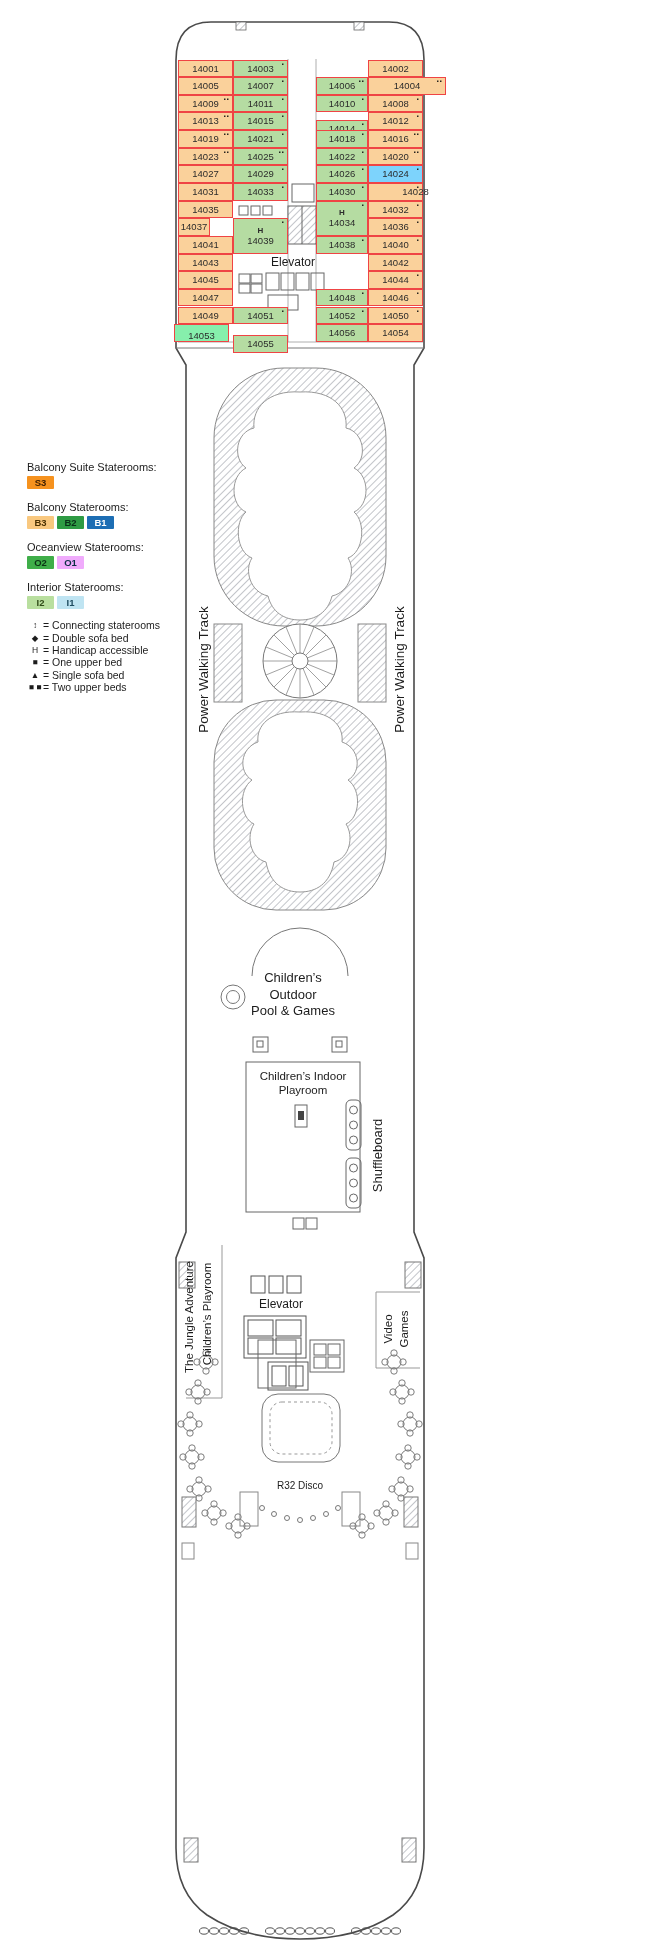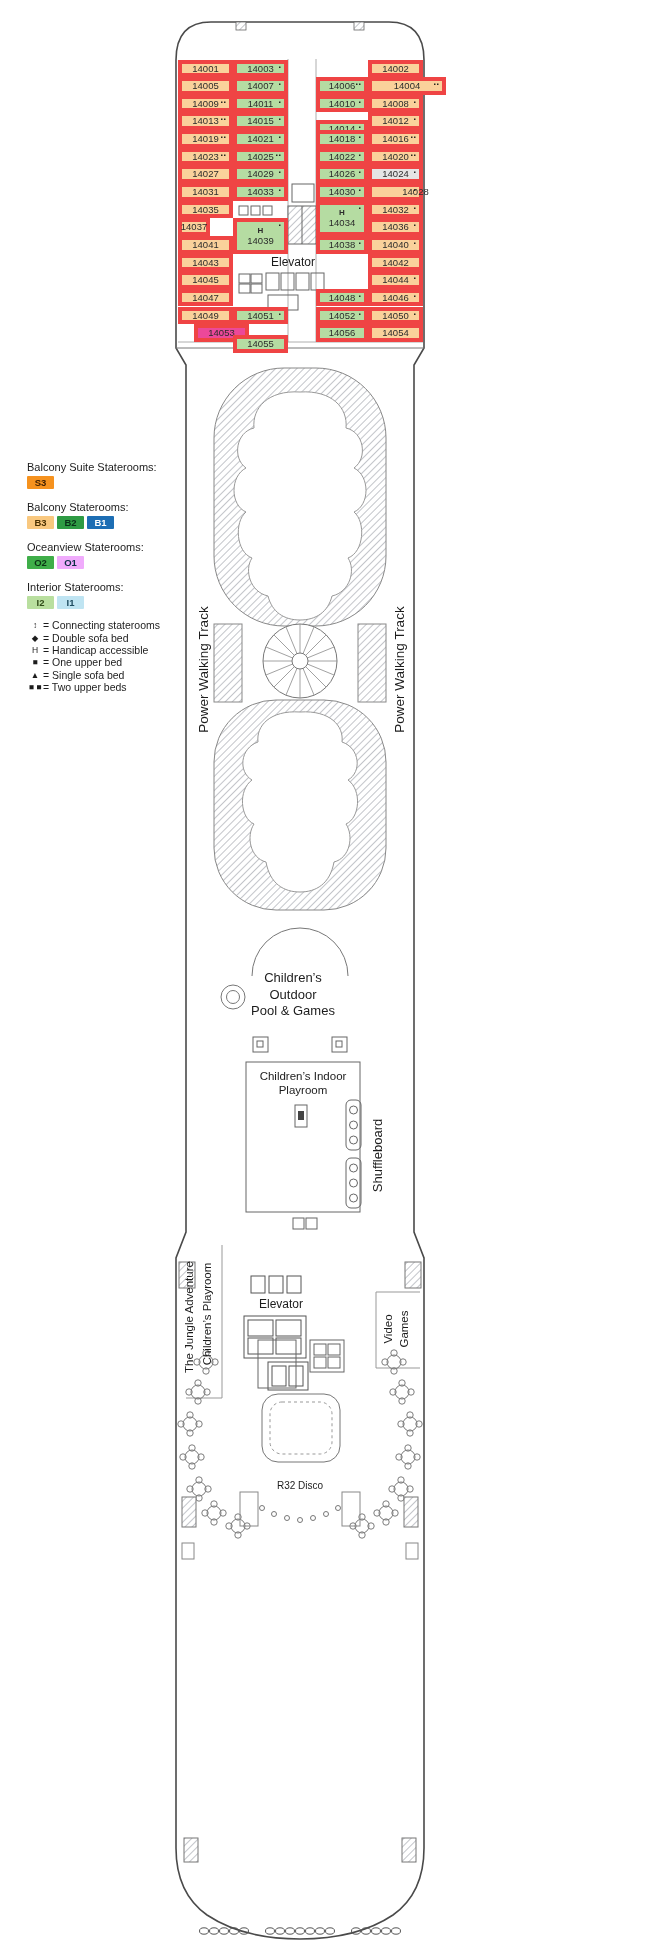--- a/index.html
+++ b/index.html
@@ -2,21 +2,21 @@
 <html><head>
 <meta charset="utf-8">
 <title>Deck Plan</title>
 <style>
   html,body{margin:0;padding:0;background:#fff;}
   body{font-family:"Liberation Sans",sans-serif;color:#1c1c1c;}
   #canvas{position:relative;width:650px;height:1950px;background:#fff;overflow:hidden;}
   #deck-svg{position:absolute;left:0;top:0;}
   
   #rooms-layer{position:absolute;left:0;top:0;width:650px;height:1950px;pointer-events:none;}
-  .room{position:absolute;border:4px solid #ef4444;box-sizing:border-box;display:flex;flex-direction:column;
+  .room{position:absolute;border:1px solid #ef4444;box-sizing:border-box;display:flex;flex-direction:column;
         align-items:center;justify-content:center;font-size:9.5px;color:#2b2b2b;line-height:1;}
   .rnum{line-height:1;}
   .rsym{position:absolute;top:1px;right:2px;font-size:5.5px;letter-spacing:1px;color:#111;}
   .hmark{font-size:8px;font-weight:bold;margin-bottom:1px;}
   
   .hlabel{position:absolute;text-align:center;white-space:nowrap;color:#1c1c1c;}
   .vlabel{position:absolute;text-align:center;white-space:nowrap;transform:rotate(-90deg);color:#1c1c1c;}
   .multiline div{line-height:16.5px;}
   
   #legend{position:absolute;left:27px;top:461px;width:170px;}
@@ -256,21 +256,21 @@
       </div>
       <div class="room" style="left: 178px; top: 271.3px; width: 55px; height: 17.6px; background: rgb(250, 209, 155);">
         <div class="rnum">14045</div>
       </div>
       <div class="room" style="left: 178px; top: 288.9px; width: 55px; height: 17.6px; background: rgb(250, 209, 155);">
         <div class="rnum">14047</div>
       </div>
       <div class="room" style="left: 178px; top: 306.6px; width: 55px; height: 17.6px; background: rgb(250, 209, 155);">
         <div class="rnum">14049</div>
       </div>
-      <div class="room" style="left: 194px; top: 324.3px; width: 55px; height: 17.6px; background: #ec4899;">
+      <div class="room" style="left: 174px; top: 324.3px; width: 55px; height: 17.6px; background: #86efac; justify-content: flex-end;">
         <div class="rnum">14053</div>
       </div>
       <div class="room" style="left: 233px; top: 59.5px; width: 55px; height: 17.6px; background: rgb(181, 220, 162);">
         <div class="rnum">14003</div>
         <div class="rsym">▪</div>
       </div>
       <div class="room" style="left: 233px; top: 77.2px; width: 55px; height: 17.6px; background: rgb(181, 220, 162);">
         <div class="rnum">14007</div>
         <div class="rsym">▪</div>
       </div>
@@ -374,21 +374,21 @@
         <div class="rsym">▪</div>
       </div>
       <div class="room" style="left: 368px; top: 130.1px; width: 55px; height: 17.6px; background: rgb(250, 209, 155);">
         <div class="rnum">14016</div>
         <div class="rsym">▪▪</div>
       </div>
       <div class="room" style="left: 368px; top: 147.8px; width: 55px; height: 17.6px; background: rgb(250, 209, 155);">
         <div class="rnum">14020</div>
         <div class="rsym">▪▪</div>
       </div>
-      <div class="room" style="left: 368px; top: 165.4px; width: 55px; height: 17.6px; background: #e5e5e5;">
+      <div class="room" style="left: 368px; top: 165.4px; width: 55px; height: 17.6px; background: #7dd3fc;">
         <div class="rnum">14024</div>
         <div class="rsym">▪</div>
       </div>
       <div class="room" style="left: 368px; top: 183px; width: 55px; height: 17.6px; background: rgb(250, 209, 155); padding-left: 40px;">
         <div class="rnum">14028</div>
         <div class="rsym">▪</div>
       </div>
       <div class="room" style="left: 368px; top: 200.7px; width: 55px; height: 17.6px; background: rgb(250, 209, 155);">
         <div class="rnum">14032</div>
         <div class="rsym">▪</div>

